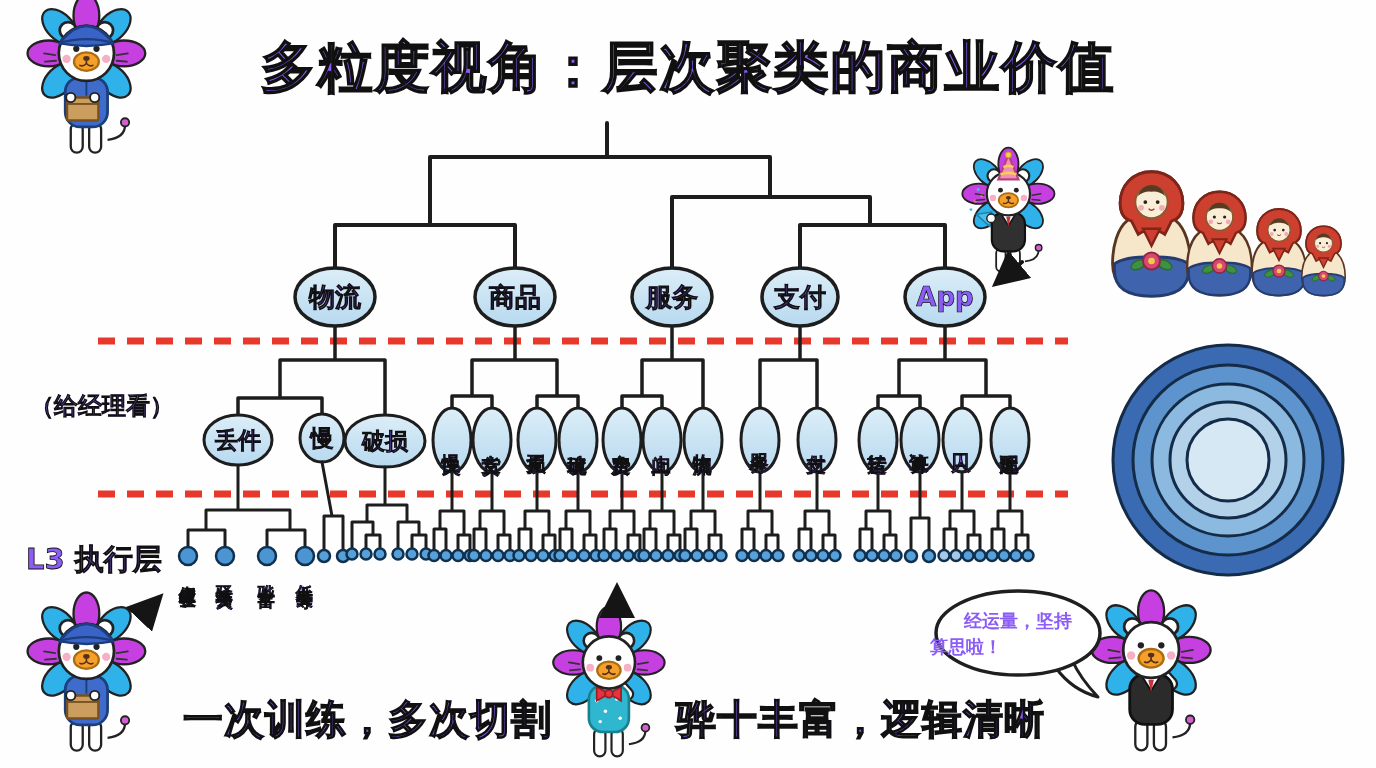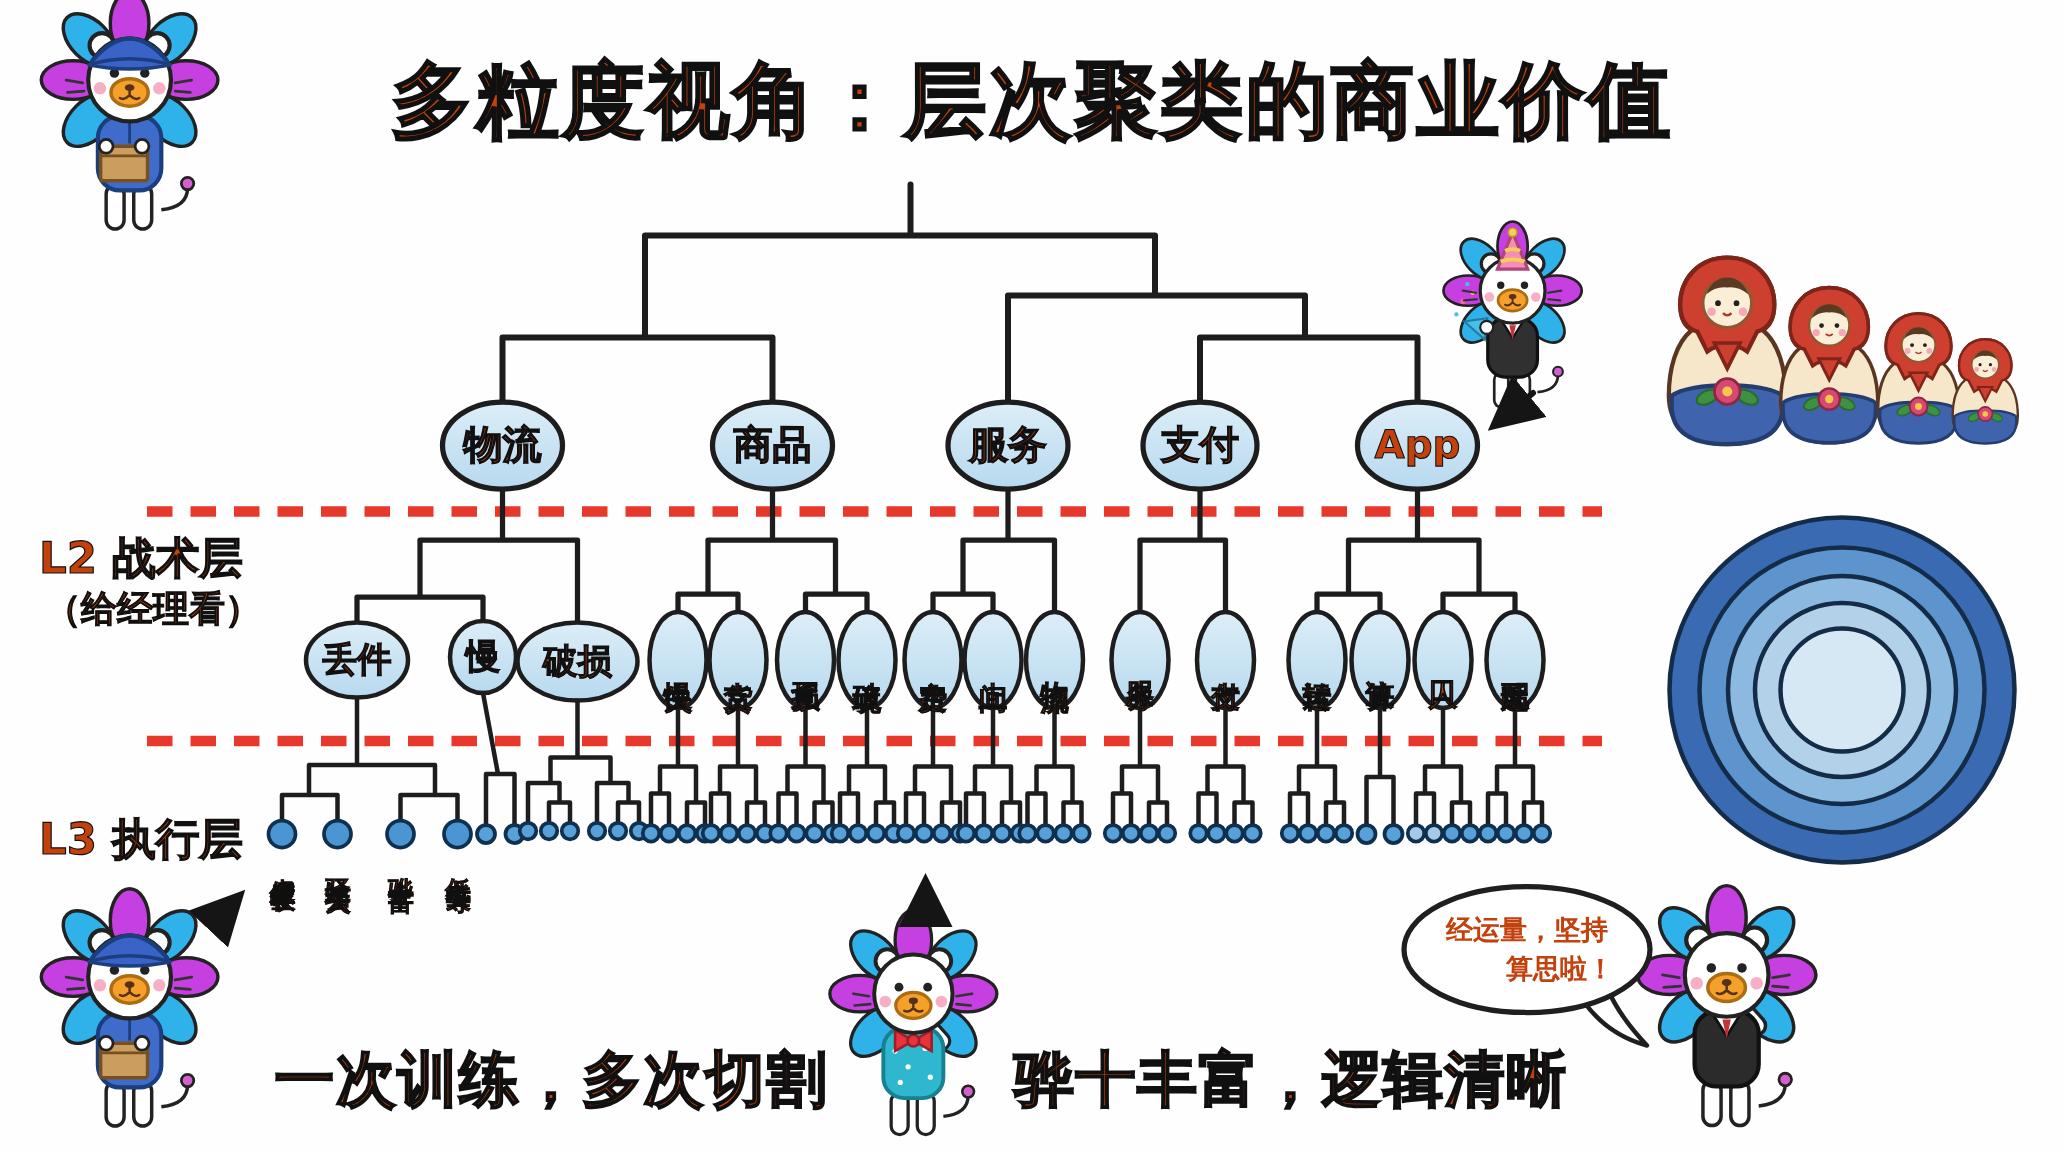--- a/index.html
+++ b/index.html
@@ -1,19 +1,19 @@
 <!DOCTYPE html>
 <html><head>
 <meta charset="utf-8">
 <style>
   html,body{margin:0;padding:0;background:#ffffff;}
   #canvas{position:relative;width:1376px;height:768px;background:#fefefe;overflow:hidden;
           font-family:"DejaVu Sans","Liberation Sans",sans-serif;}
   svg{position:absolute;left:0;top:0;}
-  .ov{position:absolute;color:#c2410c;white-space:nowrap;}
+  .ov{position:absolute;color:#8b5cf6;white-space:nowrap;}
   .center{transform:translate(-50%,-50%);text-align:center;}
   .title{font-size:55px;font-weight:900;letter-spacing:2px;-webkit-text-stroke:1.6px #101010;}
   .lvl{font-size:29px;font-weight:800;-webkit-text-stroke:0.8px #101010;}
   .aud{font-size:24px;font-weight:700;-webkit-text-stroke:0.5px #101010;}
   .l1lab{font-size:26px;font-weight:800;-webkit-text-stroke:0.7px #101010;}
   .l2wide{font-size:23px;font-weight:800;-webkit-text-stroke:0.6px #101010;}
   .vtext{writing-mode:vertical-rl;text-orientation:upright;}
   .l2v{font-size:19px;font-weight:800;letter-spacing:1px;-webkit-text-stroke:0.5px #101010;}
   .l3lab{font-size:17px;font-weight:800;letter-spacing:2px;line-height:1.05;-webkit-text-stroke:0.4px #101010;}
   .speech{font-size:18px;font-weight:800;line-height:1.35;}
@@ -315,21 +315,20 @@
 
   <g stroke="#151515" stroke-width="4" fill="none" stroke-linecap="round">
     <path d="M1022,262 L998,282" marker-end="url(#ah)"></path>
     <path d="M143,615 L158,599" marker-end="url(#ah)"></path>
     <path d="M617,612 L617,590" marker-end="url(#ah)"></path>
   </g>
 </svg>
 
 <div class="ov title center" style="left:688px;top:68px;">多粒度视角：层次聚类的商业价值</div>
 
-<div class="ov lvl" style="left:26px;top:353px;">L2 战术层</div>
 <div class="ov aud" style="left:30px;top:390px;">（给经理看）</div>
 <div class="ov lvl" style="left:26px;top:513px;margin-top:27px;">L3 执行层</div>
 
 <div class="ov l1lab center" style="left:335px;top:297px;">物流</div>
 <div class="ov l1lab center" style="left:515px;top:297px;">商品</div>
 <div class="ov l1lab center" style="left:672px;top:297px;">服务</div>
 <div class="ov l1lab center" style="left:800px;top:297px;">支付</div>
 <div class="ov l1lab center" style="left:945px;top:297px;">App</div>
 
 <div class="ov l2wide center" style="left:238px;top:440px;">丢件</div>
@@ -348,18 +347,18 @@
 <div class="ov l2v vtext center" style="left:920px;top:440px;">诀算</div>
 <div class="ov l2v vtext center" style="left:962px;top:440px;">人口</div>
 <div class="ov l2v vtext center" style="left:1010px;top:440px;">逓配</div>
 
 <div class="ov l3lab vtext" style="left:178px;top:572px;">虚假签收</div>
 <div class="ov l3lab vtext" style="left:215px;top:572px;">驿站丢失</div>
 <div class="ov l3lab vtext" style="left:257px;top:572px;">骅十丰富</div>
 <div class="ov l3lab vtext" style="left:295px;top:572px;">低者失等</div>
 
 <div class="ov speech center" style="left:1018px;top:621px;">经运量，坚持</div>
-<div class="ov speech center" style="left:1040px;top:647px;text-align:center;">算思啦！</div>
+<div class="ov speech center" style="left:966px;top:647px;text-align:center;">算思啦！</div>
 
 <div class="ov caption" style="left:183px;top:692px;">一次训练，多次切割</div>
 <div class="ov caption" style="left:676px;top:692px;">骅十丰富，逻辑清晰</div>
 
 </div>
 
 </body></html>

